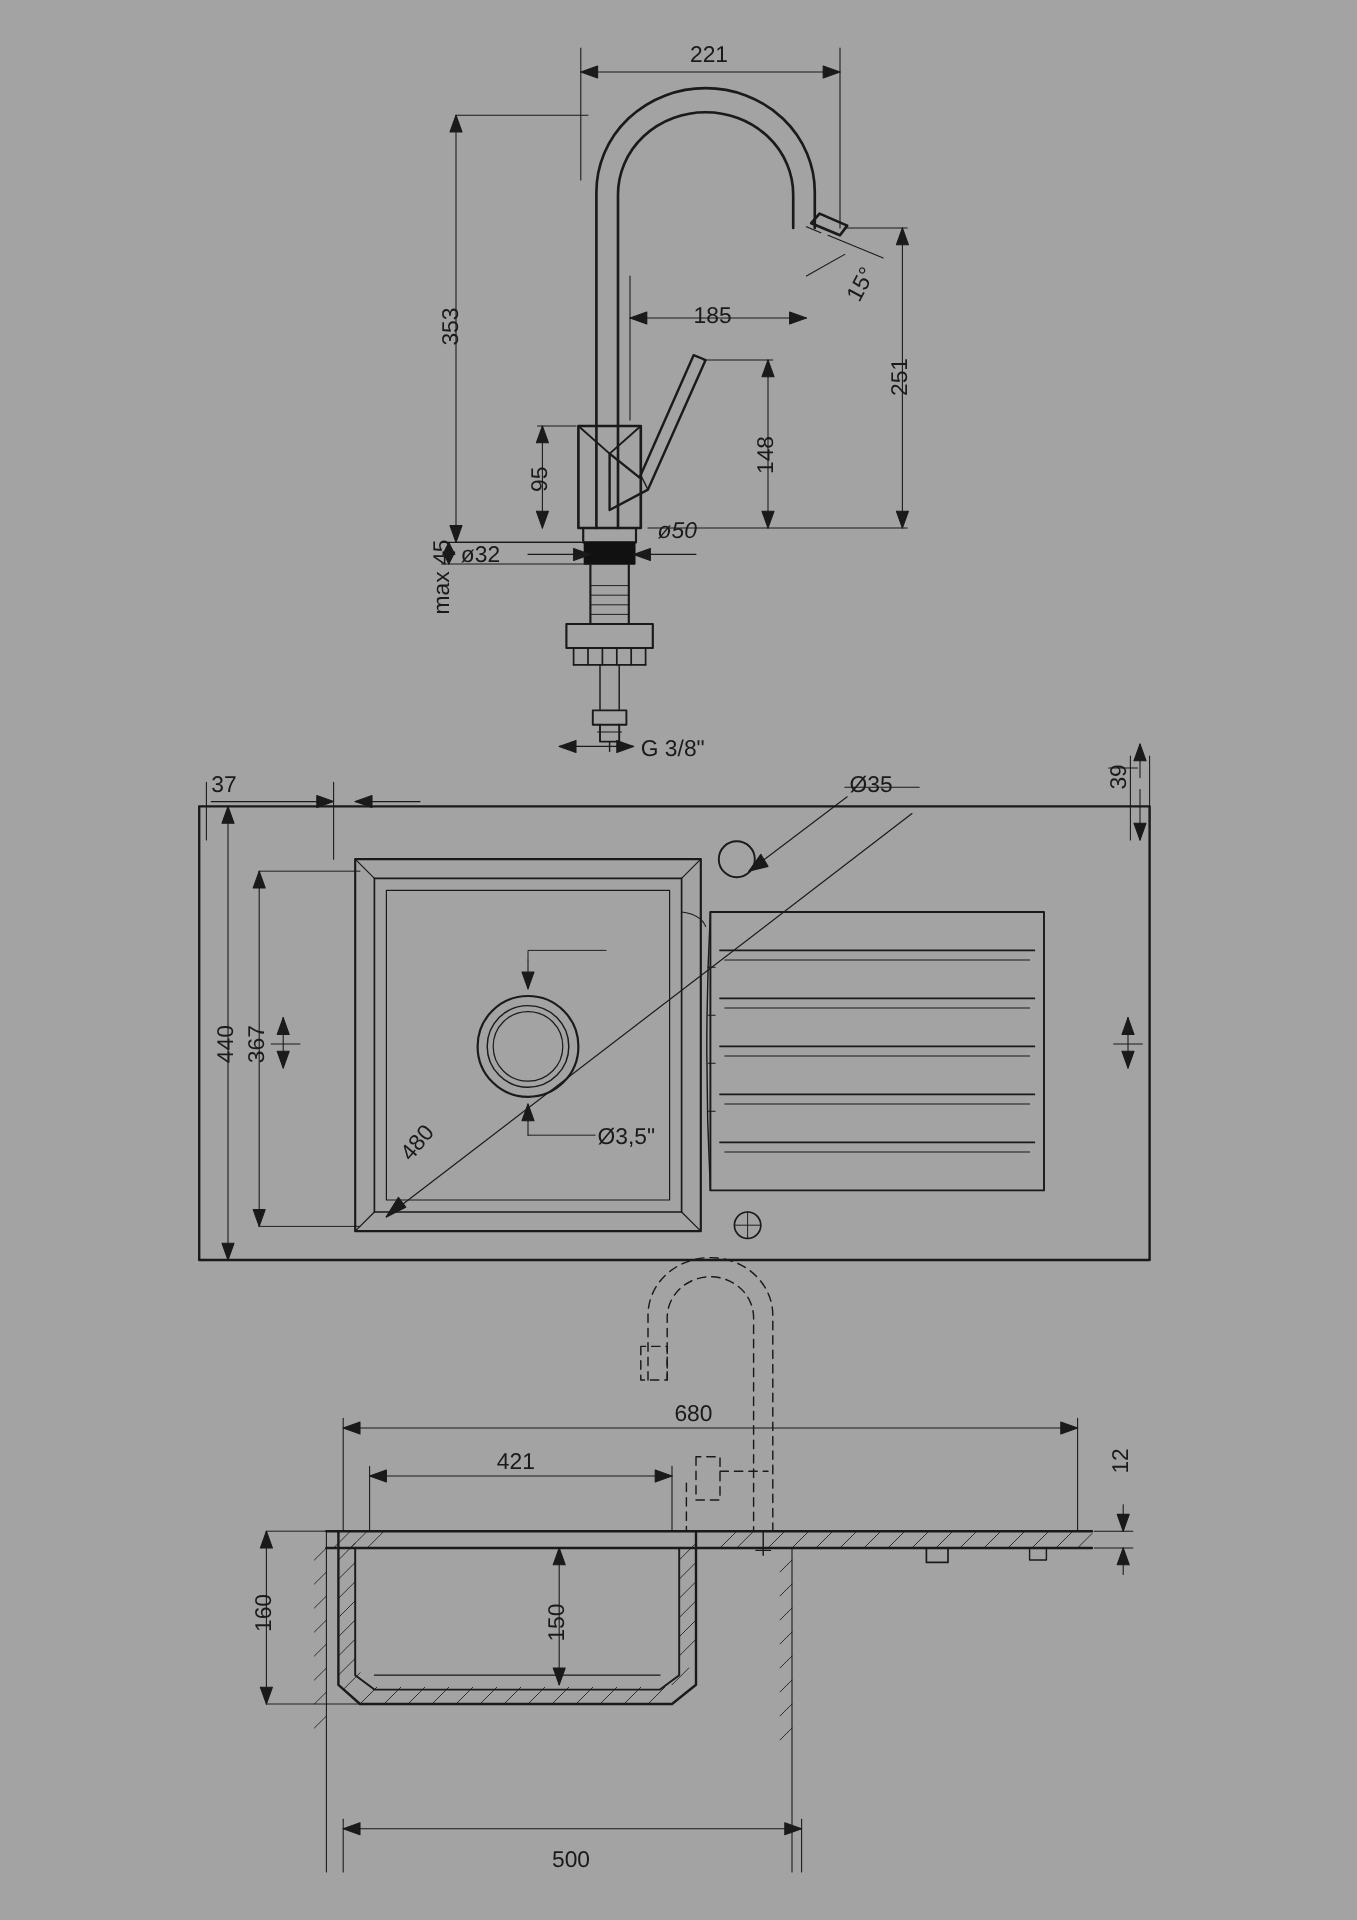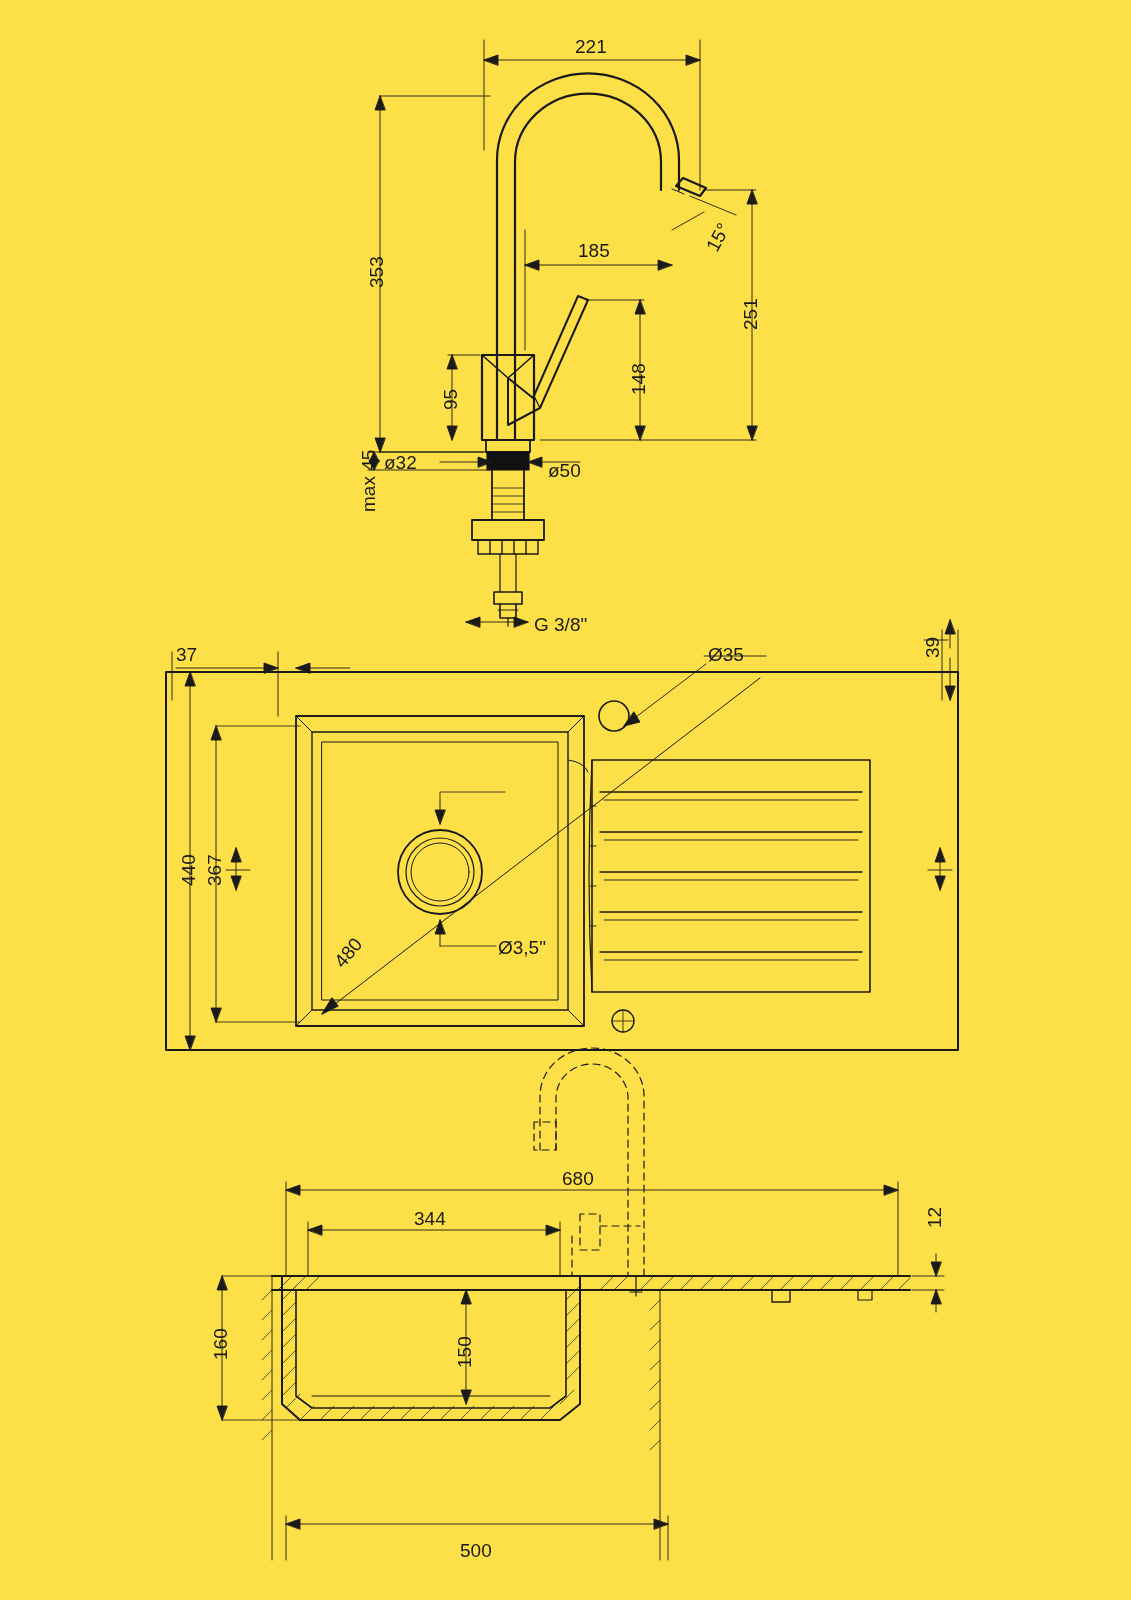--- a/index.html
+++ b/index.html
@@ -1,17 +1,17 @@
 <!DOCTYPE html>
 <html><head>
 <meta charset="utf-8">
 <style>
   html,body{margin:0;padding:0;background:#ffffff;}
   body{font-family:"Liberation Sans", sans-serif;}
-  #sheet{position:relative;width:1131px;height:1600px;background:#fde047;overflow:hidden;}
+  #sheet{position:relative;width:1131px;height:1600px;background:#a3a3a3;overflow:hidden;}
   svg{position:absolute;left:0;top:0;}
   .lbl{position:absolute;font-size:19px;color:#1a1a1a;white-space:nowrap;}
   .lblv{position:absolute;font-size:19px;color:#1a1a1a;white-space:nowrap;transform-origin:left top;}
 </style>
 </head>
 <body>
 
 <div id="sheet">
 
 <svg width="1131" height="1600" viewBox="0 0 1131 1600">
@@ -268,38 +268,38 @@
       <path d="M286 1524 L300 1519 L300 1529 Z" fill="#1a1a1a"></path>
       <path d="M668 1524 L654 1519 L654 1529 Z" fill="#1a1a1a"></path>
       <path d="M286 1516 L286 1560"></path>
       <path d="M668 1516 L668 1560"></path>
     </g>
   </g>
 </svg>
 
 <div class="lbl" style="left:575px;top:36px;">221</div>
 <div class="lblv" style="left:366px;top:288px;transform:rotate(-90deg);">353</div>
-<div class="lbl" style="left:578px;top:240px;text-align:right;">185</div>
+<div class="lbl" style="left:578px;top:253px;text-align:right;">185</div>
 <div class="lblv" style="left:702px;top:245px;transform:rotate(-62deg);">15°</div>
 <div class="lblv" style="left:740px;top:330px;transform:rotate(-90deg);">251</div>
 <div class="lblv" style="left:628px;top:395px;transform:rotate(-90deg);">148</div>
 <div class="lblv" style="left:440px;top:410px;transform:rotate(-90deg);">95</div>
 <div class="lbl" style="left:384px;top:452px;">ø32</div>
-<div class="lbl" style="left:548px;top:460px;">ø50</div>
+<div class="lbl" style="left:548px;top:432px;font-style:italic;">ø50</div>
 <div class="lblv" style="left:358px;top:512px;transform:rotate(-90deg);">max 45</div>
 <div class="lbl" style="left:534px;top:614px;">G 3/8"</div>
 
 <div class="lbl" style="left:176px;top:644px;text-align:right;">37</div>
 <div class="lbl" style="left:708px;top:644px;">Ø35</div>
 <div class="lblv" style="left:922px;top:658px;transform:rotate(-90deg);">39</div>
 <div class="lblv" style="left:178px;top:886px;transform:rotate(-90deg);">440</div>
 <div class="lblv" style="left:204px;top:886px;transform:rotate(-90deg);">367</div>
 <div class="lblv" style="left:330px;top:958px;transform:rotate(-50deg);">480</div>
 <div class="lbl" style="left:498px;top:937px;">Ø3,5"</div>
 
 <div class="lbl" style="left:562px;top:1168px;">680</div>
-<div class="lbl" style="left:414px;top:1208px;">344</div>
+<div class="lbl" style="left:414px;top:1208px;">421</div>
 <div class="lblv" style="left:924px;top:1228px;transform:rotate(-90deg);">12</div>
 <div class="lblv" style="left:210px;top:1360px;transform:rotate(-90deg);">160</div>
 <div class="lblv" style="left:454px;top:1368px;transform:rotate(-90deg);">150</div>
 <div class="lbl" style="left:460px;top:1540px;">500</div>
 
 </div>
 
 </body></html>

